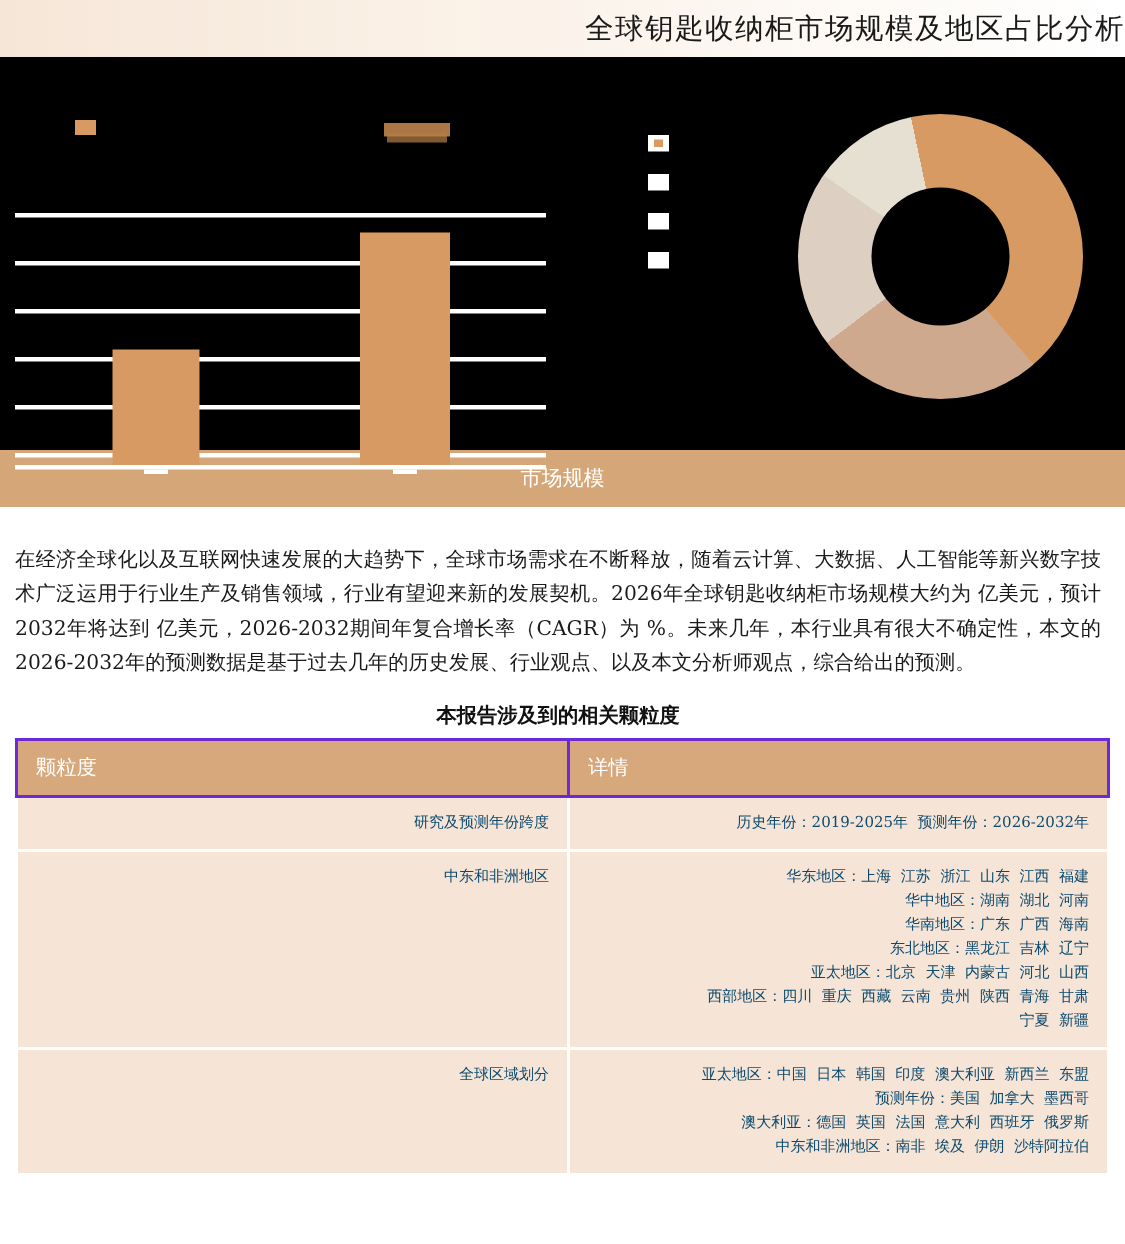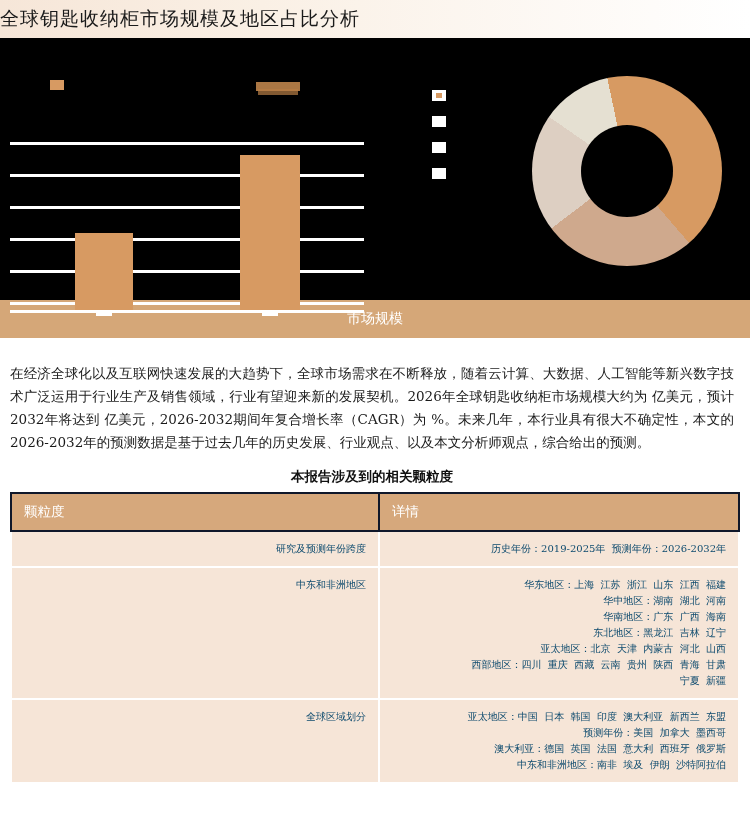--- a/index.html
+++ b/index.html
@@ -16,21 +16,21 @@
     overflow: hidden;
     background: #ffffff;
   }
 
   
   .title-bar {
     height: 38px;
     background: linear-gradient(to right, #f6e6d8 0%, #faf0e5 35%, #ffffff 100%);
     display: flex;
     align-items: center;
-    justify-content: flex-start;
+    justify-content: flex-end;
   }
   .title-bar .title-text {
     font-size: 19px;
     color: #1a1a1a;
     letter-spacing: 1px;
     font-family: "DejaVu Serif", serif;
     font-weight: 500;
   }
 
   
@@ -182,21 +182,21 @@
     border-collapse: collapse;
     font-family: "DejaVu Serif", serif;
   }
   table.gran th {
     background: #d6a87c;
     color: #ffffff;
     font-weight: normal;
     font-size: 13.5px;
     text-align: left;
     padding: 9px 12px;
-    border: 2px solid #0f172a;
+    border: 2px solid #6d28d9;
   }
   table.gran td {
     background: #f6e5d7;
     color: #0c4a6e;
     font-size: 10px;
     line-height: 1.6;
     padding: 9px 12px;
     vertical-align: top;
     border: 2px solid #ffffff;
     text-align: right;

